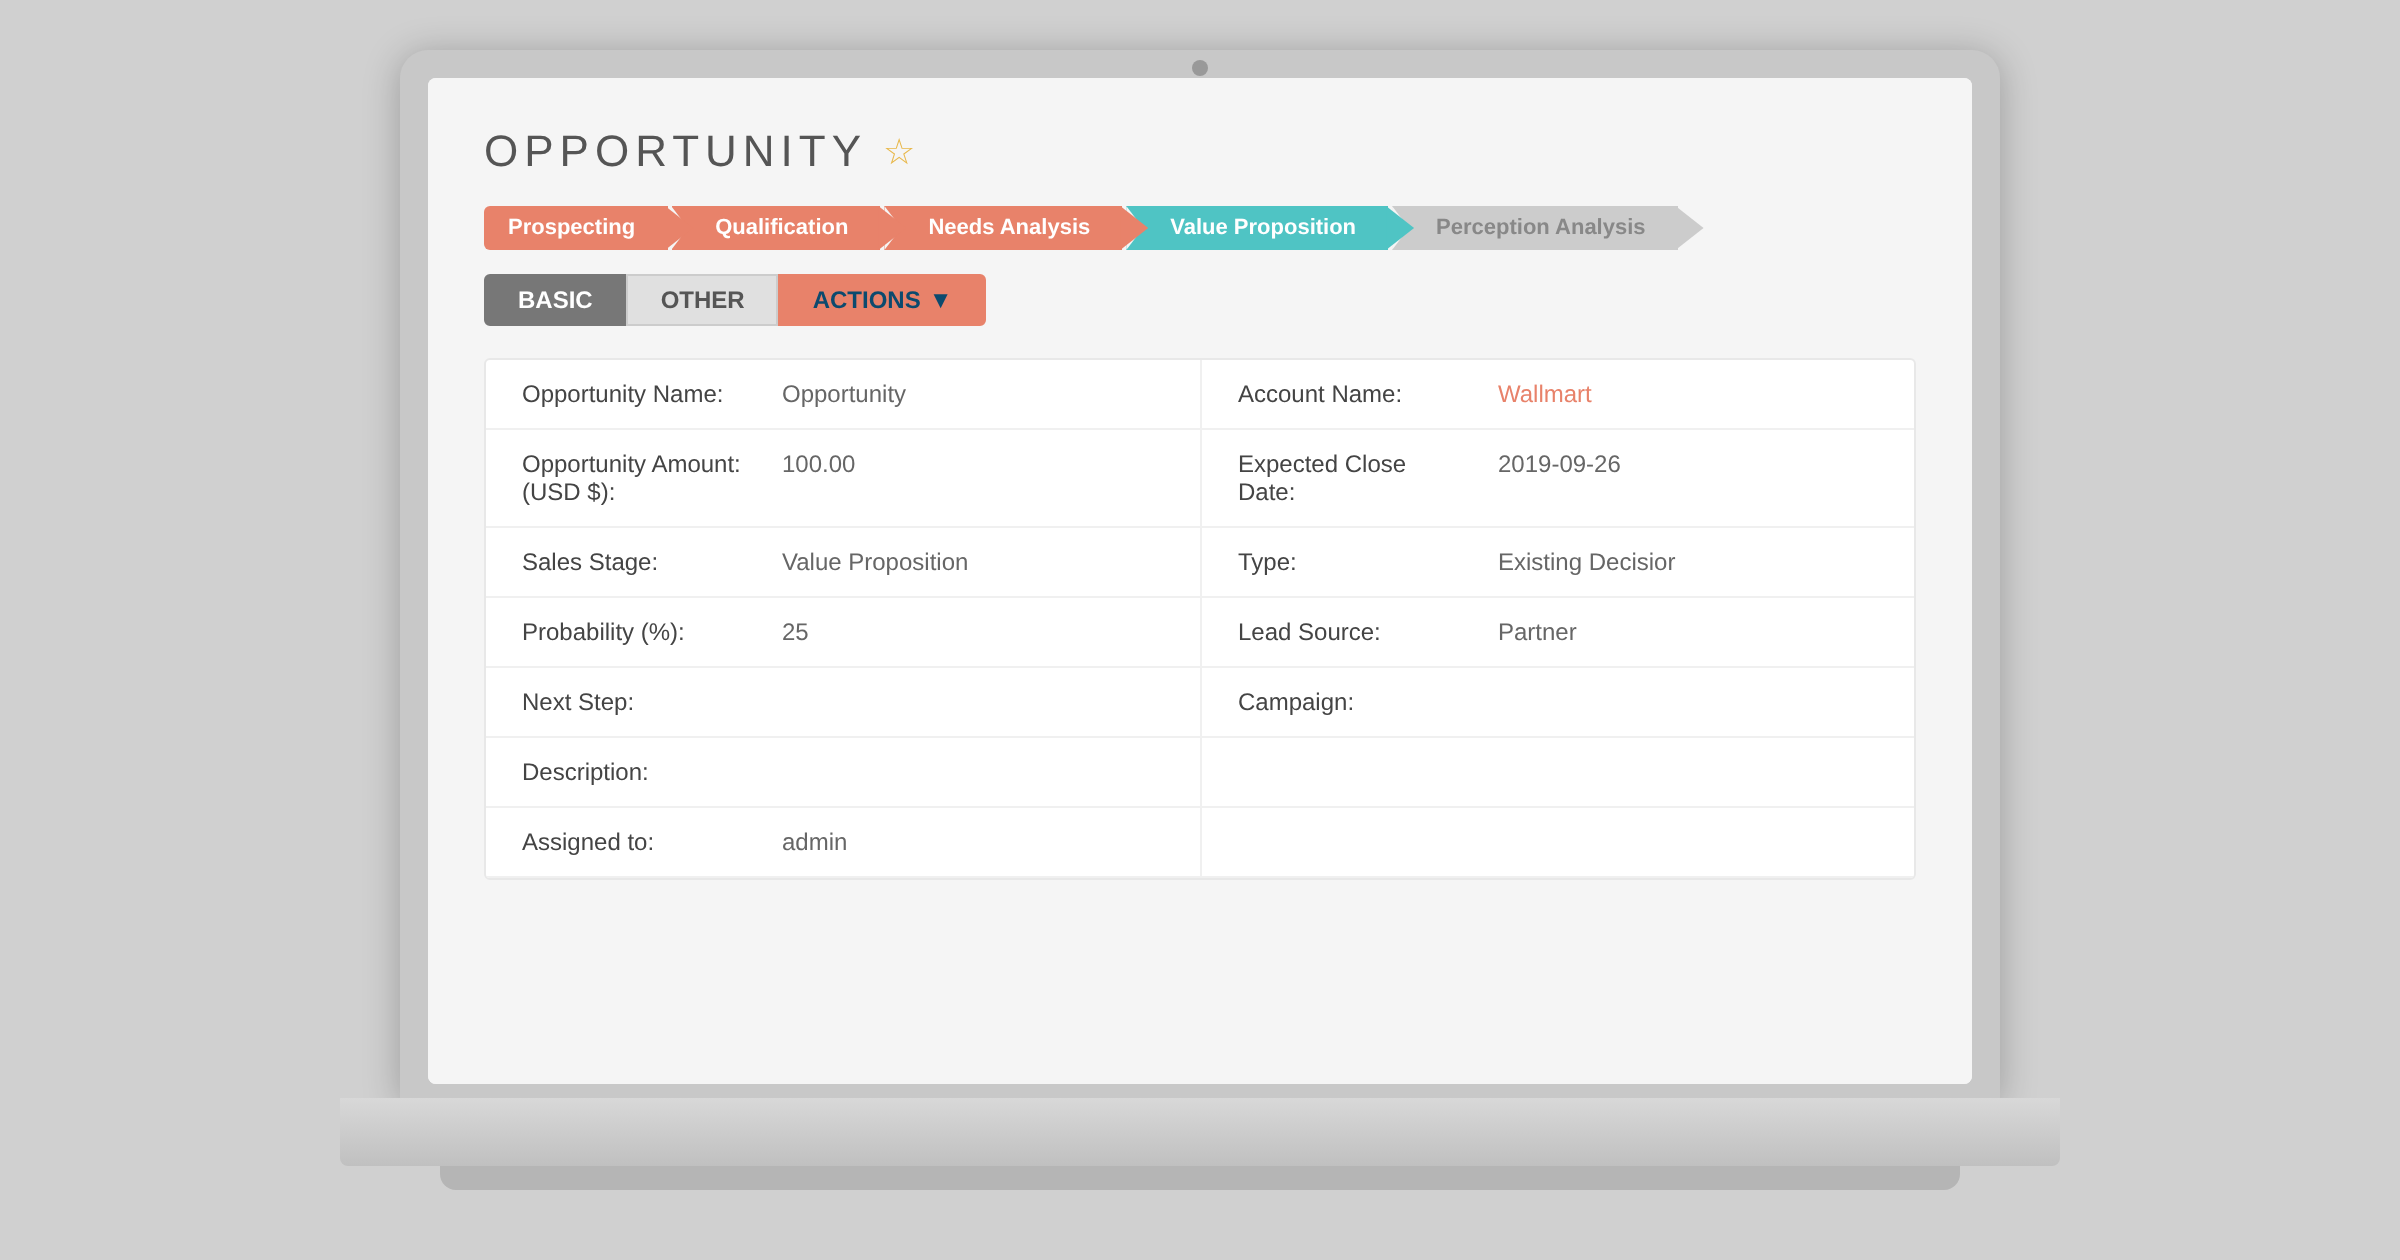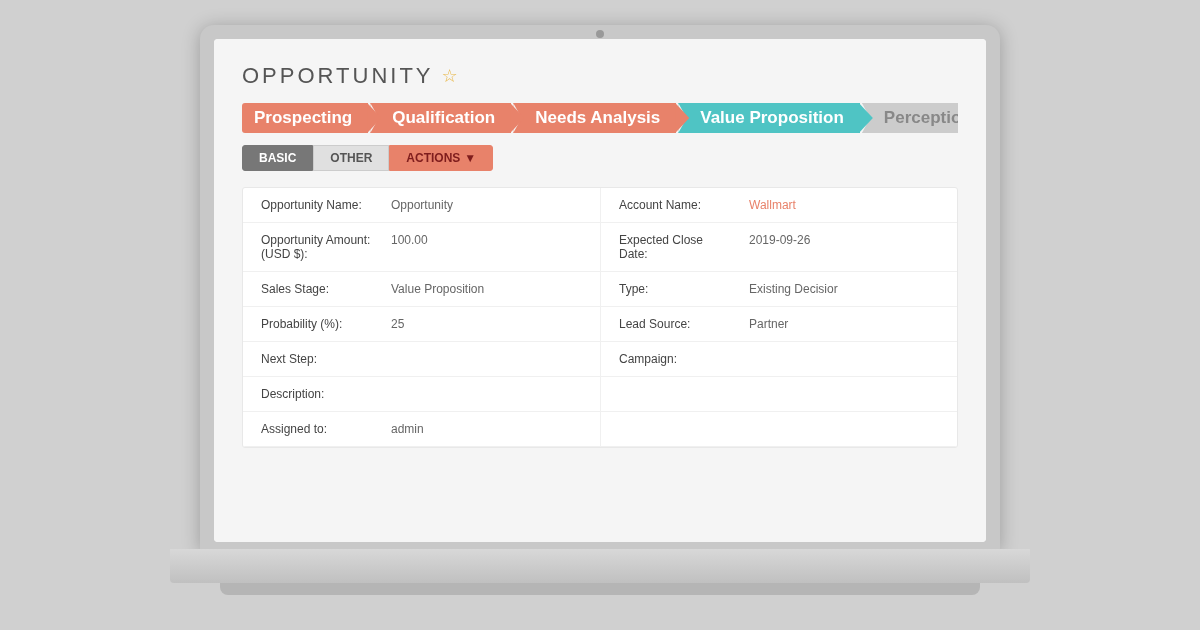--- a/index.html
+++ b/index.html
@@ -106,21 +106,21 @@
     .pipeline-stages {
       display: flex;
       align-items: center;
       margin-bottom: 12px;
       overflow: hidden;
     }
 
     .stage {
       position: relative;
       padding: 5px 16px 5px 22px;
-      font-size: 17px;
+      font-size: 11px;
       font-weight: 600;
       color: #fff;
       background: #e8826a;
       margin-right: 2px;
       cursor: pointer;
       white-space: nowrap;
     }
 
     .stage::before {
       content: '';
@@ -197,21 +197,21 @@
     .tab-btn:first-child {
       border-radius: 3px 0 0 3px;
     }
 
     .tab-actions {
       border-radius: 0 3px 3px 0;
       display: flex;
       align-items: center;
       gap: 4px;
       background: #e8826a;
-      color: #7f1d1d;
+      color: #0c4a6e;
       border-color: #e8826a;
     }
 
     .nav-buttons {
       margin-left: auto;
       display: flex;
       align-items: center;
       gap: 4px;
     }
 

